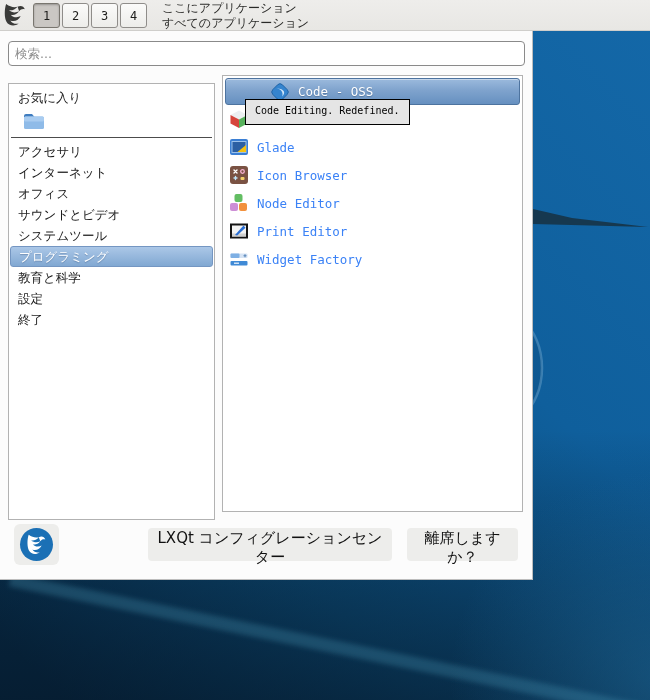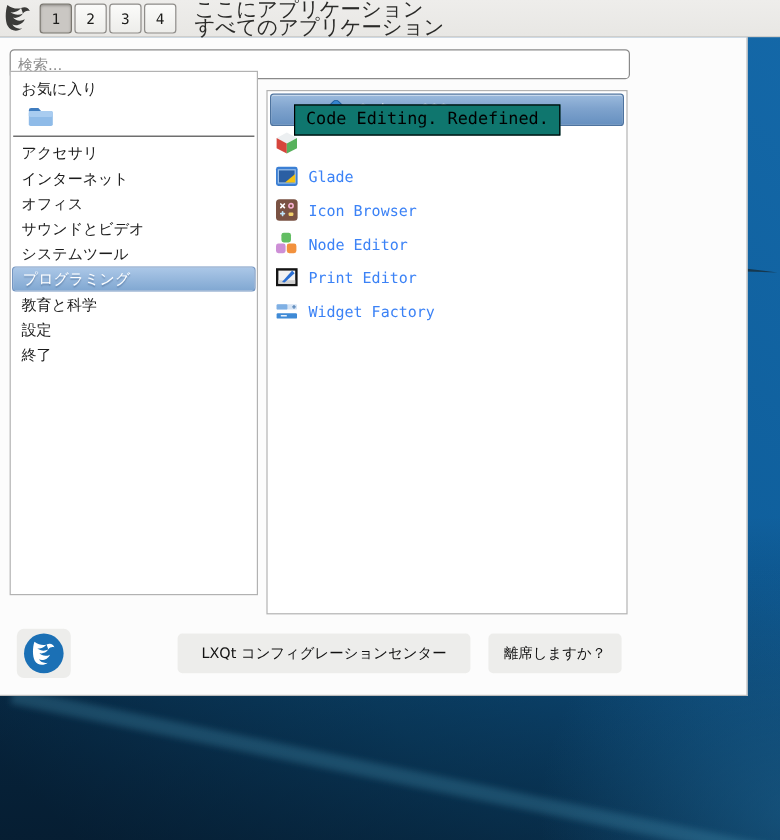--- a/index.html
+++ b/index.html
@@ -25,39 +25,39 @@
     font-size:12px;color:#1d1d1b;text-align:center;line-height:23px;
     font-family:"DejaVu Sans Mono",monospace;
   }
   .ws-btn.active{
     background:#cac7c3;
     border-color:#79766f;
     box-shadow:inset 0 1px 2px rgba(0,0,0,.25);
   }
   .panel-hint{
     position:absolute;left:162px;top:1px;
-    font-size:17px;line-height:15px;color:#2a2a28;white-space:nowrap;
+    font-size:12px;line-height:15px;color:#2a2a28;white-space:nowrap;
   }
   
   .menu-window{
-    position:absolute;left:0;top:31px;width:623px;height:549px;z-index:2;
+    position:absolute;left:0;top:31px;width:533px;height:549px;z-index:2;
     background:#fcfcfc;box-sizing:border-box;
     border-right:1px solid #bdbdbd;border-bottom:1px solid #bdbdbd;
   }
   .search-input{
     position:absolute;left:8px;top:10px;width:517px;height:25px;box-sizing:border-box;
     border:1px solid #8a8a8a;border-radius:4px;background:#fff;
     font-family:"DejaVu Sans",sans-serif;font-size:12.5px;color:#222;
     padding:0 6px;outline:none;
   }
   .search-input::placeholder{color:#8d8d8d;}
   .pane{
     position:absolute;background:#fff;border:1px solid #b2b2b2;box-sizing:border-box;
   }
-  .pane.categories{left:8px;top:28px;width:207px;height:437px;padding-top:3px;}
+  .pane.categories{left:8px;top:52px;width:207px;height:437px;padding-top:3px;}
   .pane.apps{left:222px;top:44px;width:301px;height:437px;padding-top:2px;}
   
   .cat-row{
     height:21px;line-height:21px;margin:0 1px;padding-left:8px;
     font-size:12.5px;color:#1c1c1c;white-space:nowrap;overflow:hidden;
   }
   .cat-row.all-apps{height:26px;line-height:26px;display:flex;align-items:center;gap:7px;}
   .cat-row.all-apps .txt{line-height:26px;}
   .cat-row.selected{
     background:linear-gradient(#abc7e7,#81a8d2);
@@ -75,39 +75,39 @@
     white-space:nowrap;
   }
   .app-row .ic{width:20px;height:20px;flex:0 0 auto;}
   .app-row.selected{
     background:linear-gradient(#9bbadd 0%,#7fa3cd 45%,#6690c0 100%);
     border:1px solid #4d739f;border-radius:3px;height:25px;
     box-shadow:inset 0 1px 0 rgba(255,255,255,.45);
     color:#fff;text-shadow:0 1px 1px rgba(30,60,100,.4);padding-left:44px;
   }
   .tooltip{
-    position:absolute;left:245px;top:56px;height:24px;z-index:5;
-    background:#0f766e;border:1px solid #000;
-    font-family:"DejaVu Sans Mono",monospace;font-size:14px;color:#000;
+    position:absolute;left:245px;top:68px;height:24px;z-index:5;
+    background:#e5e5e5;border:1px solid #000;
+    font-family:"DejaVu Sans Mono",monospace;font-size:10px;color:#000;
     line-height:22px;padding:0 9px;white-space:nowrap;
   }
   
   .footer-logo-btn{
     position:absolute;left:14px;top:493px;width:45px;height:41px;
     background:#ededeb;border:none;border-radius:6px;
     display:flex;align-items:center;justify-content:center;
   }
   .logo-circle{
     width:33px;height:33px;border-radius:50%;background:#1b70b5;
     display:flex;align-items:center;justify-content:center;
   }
   .footer-btn{
     position:absolute;top:497px;height:33px;box-sizing:border-box;
     background:#ededeb;border:none;border-radius:4px;
-    font-family:"DejaVu Sans",sans-serif;font-size:12px;color:#111;
+    font-family:"DejaVu Sans",sans-serif;font-size:15px;color:#111;
     text-align:center;
   }
   .footer-btn.config{left:148px;width:244px;}
   .footer-btn.leave{left:407px;width:111px;}
 </style>
 </head>
 <body>
 
 <svg id="wallpaper" viewBox="0 0 650 700" xmlns="http://www.w3.org/2000/svg">
   <defs>

